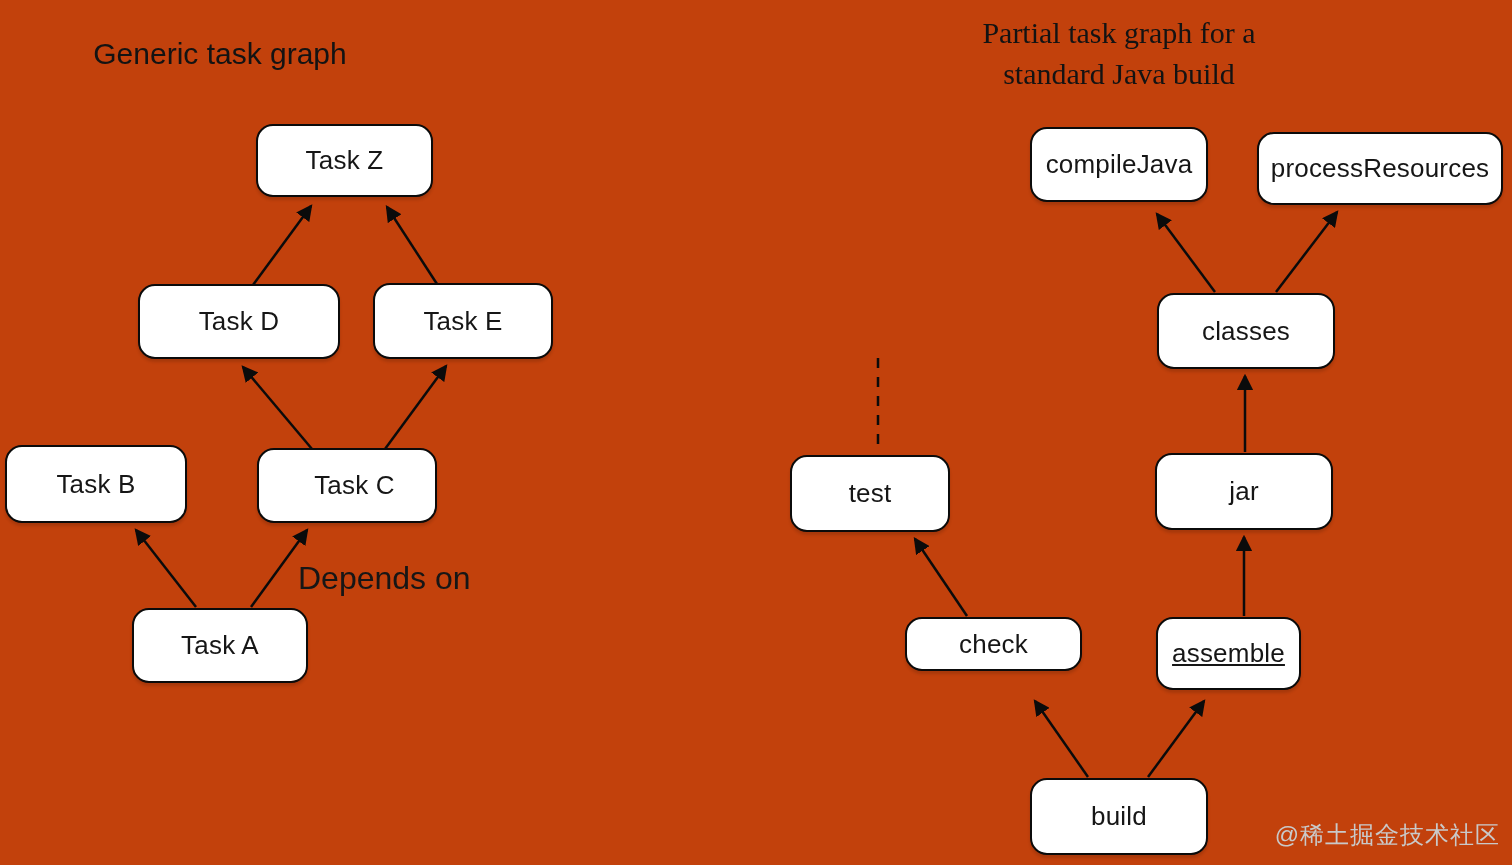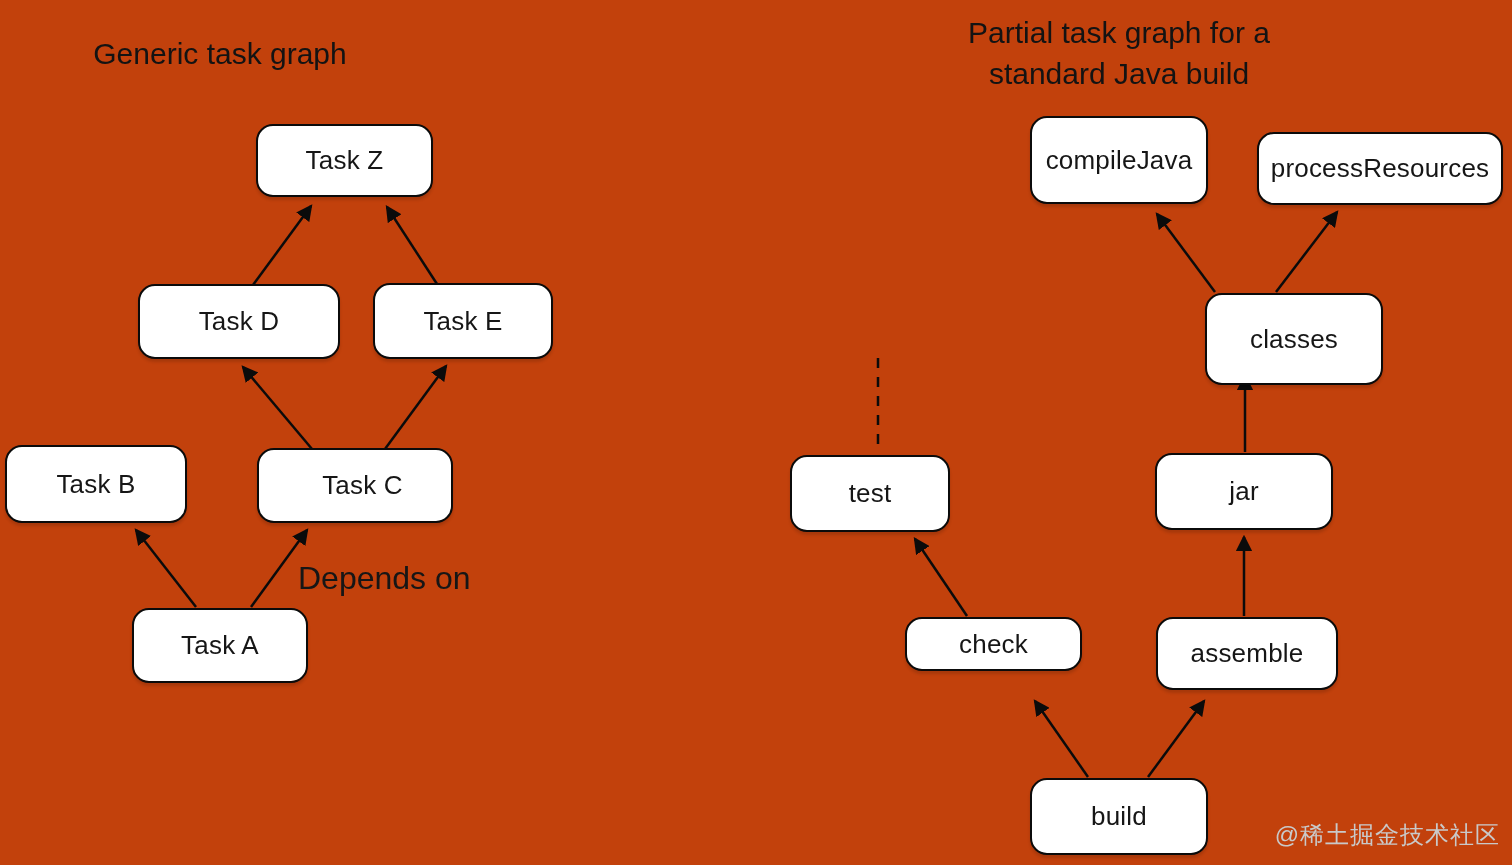--- a/index.html
+++ b/index.html
@@ -51,34 +51,34 @@
     bottom: 14px;
     font-size: 24px;
     color: #c9c9c9;
     letter-spacing: 1px;
   }
   
   .n-taskz { left: 256px; top: 124px; width: 177px; height: 73px; }
   .n-taskd { left: 138px; top: 284px; width: 202px; height: 75px; }
   .n-taske { left: 373px; top: 283px; width: 180px; height: 76px; }
   .n-taskb { left: 5px;   top: 445px; width: 182px; height: 78px; }
-  .n-taskc { left: 257px; top: 448px; width: 196px; height: 75px; padding-left: 15px; }
+  .n-taskc { left: 257px; top: 448px; width: 180px; height: 75px; padding-left: 15px; }
   .n-taska { left: 132px; top: 608px; width: 176px; height: 75px; }
   
-  .n-compilejava      { left: 1030px; top: 116px; width: 178px; height: 88px; }
+  .n-compilejava      { left: 1030px; top: 127px; width: 178px; height: 75px; }
   .n-processresources { left: 1257px; top: 132px; width: 246px; height: 73px; text-align: right; }
-  .n-classes          { left: 1205px; top: 293px; width: 178px; height: 92px; }
+  .n-classes          { left: 1157px; top: 293px; width: 178px; height: 76px; }
   .n-test             { left: 790px;  top: 455px; width: 160px; height: 77px; }
   .n-jar              { left: 1155px; top: 453px; width: 178px; height: 77px; }
   .n-check            { left: 905px;  top: 617px; width: 177px; height: 54px; }
-  .n-assemble         { left: 1156px; top: 617px; width: 182px; height: 73px; }
+  .n-assemble         { left: 1156px; top: 617px; width: 145px; height: 73px; text-decoration: underline; }
   .n-build            { left: 1030px; top: 778px; width: 178px; height: 77px; }
   
   .t-left  { left: 70px;  top: 33px;  width: 300px; }
-  .t-right { left: 939px; top: 12px;  width: 360px; }
+  .t-right { left: 939px; top: 12px;  width: 360px; font-family: Liberation Serif, serif; }
   .l-depends { left: 298px; top: 560px; }
 </style>
 </head>
 <body>
 
 <div class="stage">
 
   <svg class="edges" viewBox="0 0 1512 865" xmlns="http://www.w3.org/2000/svg">
     <defs>
       <marker id="arrow" viewBox="0 0 10 10" refX="8.6" refY="5" markerWidth="6.5" markerHeight="6.5" orient="auto-start-reverse">

